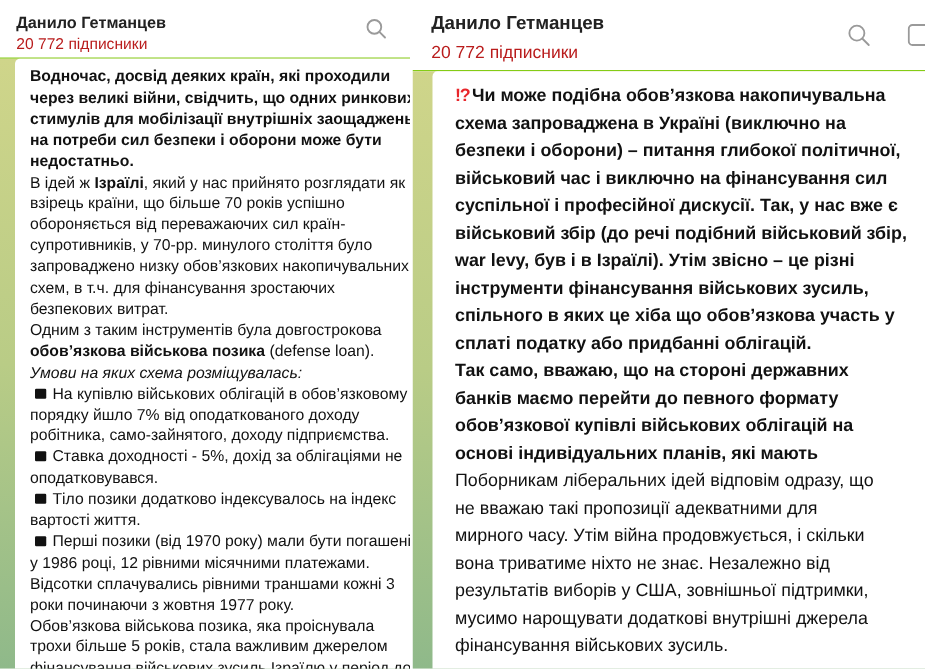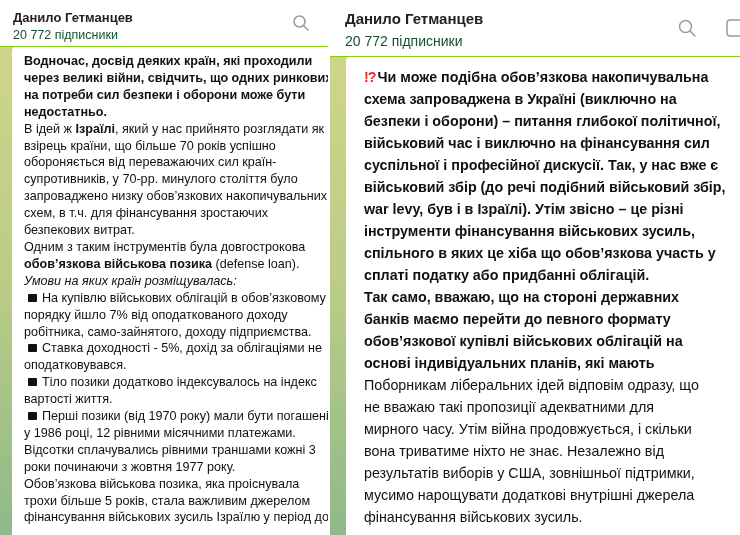--- a/index.html
+++ b/index.html
@@ -9,21 +9,21 @@
     font-family: "Liberation Sans", "DejaVu Sans", sans-serif;
     color: #111;
   }
   .panel { position: absolute; top: 0; bottom: 0; overflow: hidden; background: #fff; }
   .panel.left { left: 0; width: 328px; }
   .panel.right { left: 330px; width: 410px; }
   .header { position: absolute; left: 0; right: 0; top: 0; background: #fff; border-bottom: 1px solid #84cc16; }
   .left .header { height: 46px; }
   .right .header { height: 56px; }
   .title { position: absolute; font-weight: bold; color: #222; }
-  .subtitle { position: absolute; color: #14532d; }
+  .subtitle { position: absolute; color: #b91c1c; }
   .left .title { left: 13px; top: 10px; font-size: 13px; }
   .left .subtitle { left: 13px; top: 28px; font-size: 12.5px; }
   .right .title { left: 15px; top: 10px; font-size: 15px; }
   .right .subtitle { left: 15px; top: 33px; font-size: 14px; }
   .icon-btn { position: absolute; cursor: pointer; }
   .search-icon svg { display: block; }
   .left .search-icon { left: 292px; top: 14px; }
   .right .search-icon { left: 347px; top: 18px; }
   .right .layout-icon { left: 396px; top: 18px; }
   .wallpaper {
@@ -59,32 +59,33 @@
           <circle cx="7.5" cy="7.5" r="5.5" fill="none" stroke="#9a9a9a" stroke-width="1.5"></circle>
           <line x1="11.5" y1="11.5" x2="16" y2="16" stroke="#9a9a9a" stroke-width="1.5" stroke-linecap="round"></line>
         </svg>
     </div>
   </div>
   <div class="wallpaper"></div>
   <div class="bubble">
     <div class="msg" id="left-msg">
         <span class="line"><span class="b">Водночас, досвід деяких країн, які проходили</span></span>
         <span class="line"><span class="b">через великі війни, свідчить, що одних ринкових</span></span>
+        <span class="line"><span class="b">стимулів для мобілізації внутрішніх заощаджень</span></span>
         <span class="line"><span class="b">на потреби сил безпеки і оборони може бути</span></span>
         <span class="line"><span class="b">недостатньо.</span></span>
         <span class="line"><span>В ідей ж </span><span class="b">Ізраїлі</span><span>, який у нас прийнято розглядати як</span></span>
         <span class="line"><span>взірець країни, що більше 70 років успішно</span></span>
         <span class="line"><span>обороняється від переважаючих сил країн-</span></span>
         <span class="line"><span>супротивників, у 70-рр. минулого століття було</span></span>
         <span class="line"><span>запроваджено низку обов’язкових накопичувальних</span></span>
         <span class="line"><span>схем, в т.ч. для фінансування зростаючих</span></span>
         <span class="line"><span>безпекових витрат.</span></span>
         <span class="line"><span>Одним з таким інструментів була довгострокова</span></span>
         <span class="line"><span class="b">обов’язкова військова позика</span><span> (defense loan).</span></span>
-        <span class="line"><span class="i">Умови на яких країн розміщувалась:</span></span>
+        <span class="line"><span class="i">Умови на яких схема розміщувалась:</span></span>
         <span class="line"><span class="bullet"></span><span>На купівлю військових облігацій в обов’язковому</span></span>
         <span class="line"><span>порядку йшло 7% від оподаткованого доходу</span></span>
         <span class="line"><span>робітника, само-зайнятого, доходу підприємства.</span></span>
         <span class="line"><span class="bullet"></span><span>Ставка доходності  - 5%, дохід за облігаціями не</span></span>
         <span class="line"><span>оподатковувався.</span></span>
         <span class="line"><span class="bullet"></span><span>Тіло позики додатково індексувалось на індекс</span></span>
         <span class="line"><span>вартості життя.</span></span>
         <span class="line"><span class="bullet"></span><span>Перші позики (від 1970 року) мали бути погашені</span></span>
         <span class="line"><span>у 1986 році, 12 рівними місячними платежами.</span></span>
         <span class="line"><span>Відсотки сплачувались рівними траншами  кожні 3</span></span>

